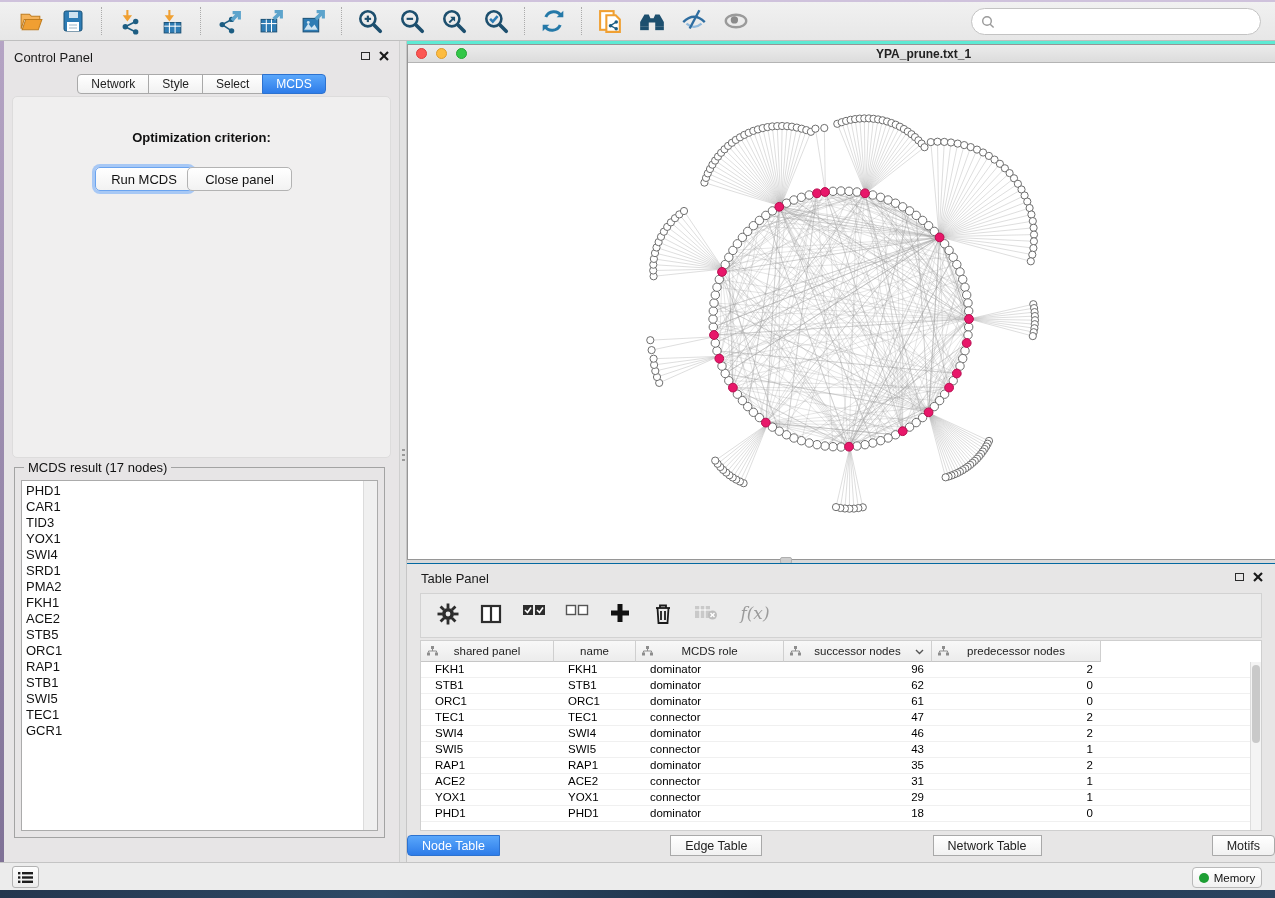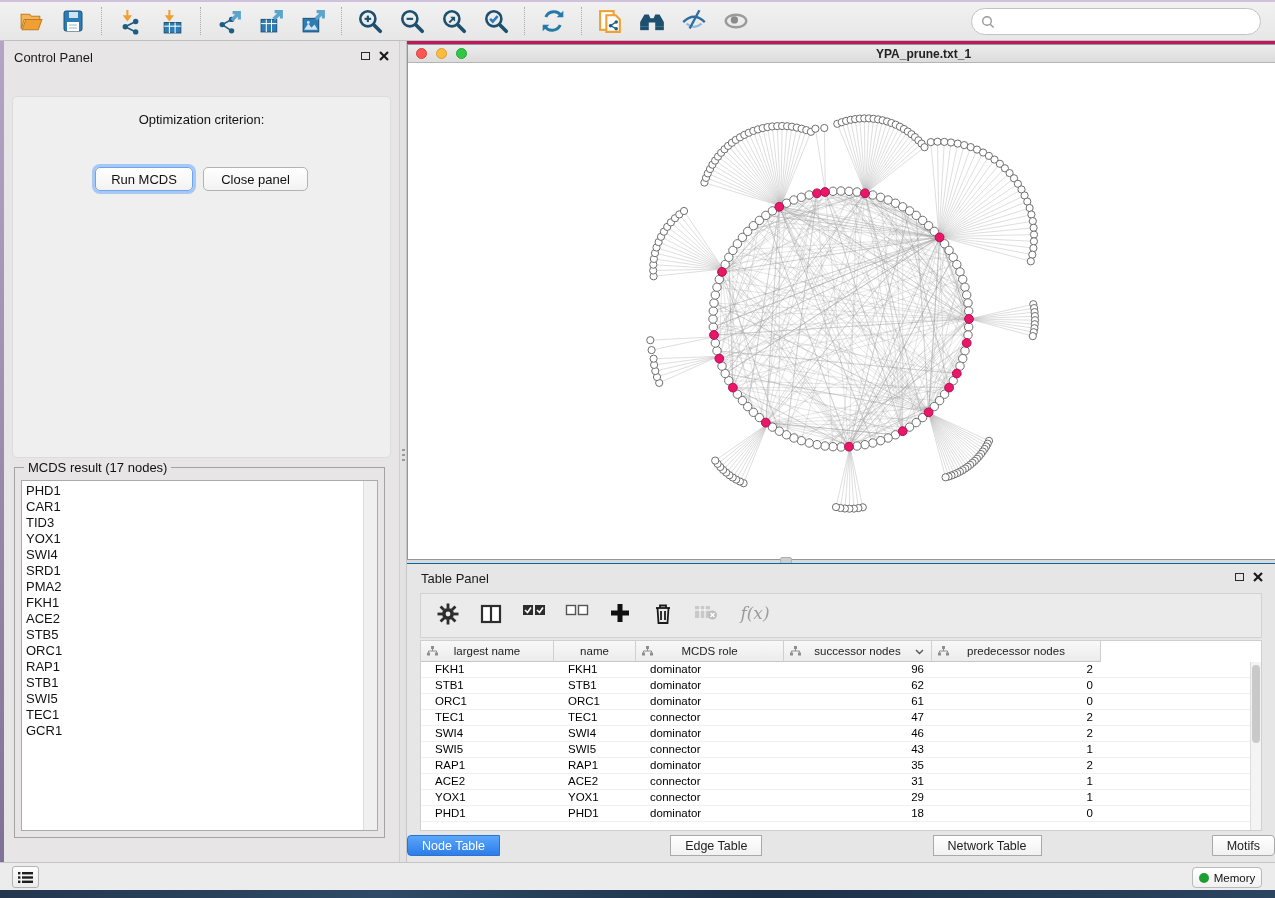--- a/index.html
+++ b/index.html
@@ -1,17 +1,17 @@
 <!DOCTYPE html>
 <html><head>
 <meta charset="utf-8">
 <style>
   * { margin:0; padding:0; box-sizing:border-box; }
   html,body { width:1275px; height:898px; font-family:"Liberation Sans", sans-serif; }
-  .app { position:relative; width:1275px; height:898px; background:#be185d; overflow:hidden; }
+  .app { position:relative; width:1275px; height:898px; background:#5eead4; overflow:hidden; }
 
   
   .top-strip { position:absolute; left:0; top:0; width:100%; height:2px; background:#cfc2dc; }
   .toolbar { position:absolute; left:0; top:2px; width:100%; height:39px; background:linear-gradient(#f1f1f1,#e7e7e7); border-bottom:1px solid #bfbfbf; display:flex; align-items:center; padding-left:10px; }
   .tbtn { width:42px; height:34px; border:none; background:transparent; display:flex; align-items:center; justify-content:center; }
   .tsep { width:0; height:28px; border-left:1px dotted #ababab; margin:0 7px; }
   .search { position:absolute; right:14px; top:6px; width:290px; height:27px; background:#fff; border:1px solid #c3c3c3; border-radius:14px; display:flex; align-items:center; padding-left:9px; }
   .search input { border:none; outline:none; flex:1; height:20px; font-size:12px; background:transparent; margin-left:6px; }
 
   
@@ -23,21 +23,21 @@
   .cp-title { position:absolute; left:10px; top:9px; font-size:13px; color:#1a1a1a; }
   .win-btns { position:absolute; top:10px; display:flex; gap:9px; align-items:center; }
   .cp-btns { right:10px; }
   .float-glyph { width:9px; height:8px; border:1.5px solid #2b2b2b; display:inline-block; }
   .tabs { position:absolute; top:33px; width:100%; display:flex; justify-content:center; }
   .tab { height:20px; padding:0 13px; font-size:12px; color:#222; background:linear-gradient(#ffffff,#f1f1f1); border:1px solid #a9a9a9; margin-left:-1px; display:flex; align-items:center; }
   .tab:first-child { border-radius:4px 0 0 4px; margin-left:0; }
   .tab:last-child { border-radius:0 4px 4px 0; }
   .tab.active { background:linear-gradient(#5aa7fb,#2d7ce9); border-color:#2d72cf; color:#fff; }
   .cp-content { position:absolute; left:8px; top:55px; width:379px; height:362px; background:#f0efef; border:1px solid #dddcdc; border-radius:5px; }
-  .opt-label { position:absolute; top:71px; width:100%; text-align:center; font-size:13px; color:#111; }
+  .opt-label { position:absolute; top:89px; width:100%; text-align:center; font-size:13px; color:#111;font-weight:bold; }
   .dropdown { position:absolute; left:40px; top:93px; width:315px; height:23px; background:#fff; border:1px solid #b7b7b7; border-radius:4px; font-size:13px; color:#111; display:flex; align-items:center; padding-left:8px; }
   .dd-stepper { position:absolute; right:1px; top:1px; width:20px; height:19px; border-radius:3px; background:linear-gradient(#68b1fc,#2d7ce9); display:flex; flex-direction:column; align-items:center; justify-content:center; gap:1px; }
   .btn { position:absolute; height:24px; background:linear-gradient(#ffffff,#f2f2f2); border:1px solid #b3b3b3; border-radius:5px; font-size:13px; color:#111; display:flex; align-items:center; justify-content:center; font-family:"Liberation Sans",sans-serif; }
   .btn.focused { box-shadow:0 0 0 3px rgba(108,168,250,.55); border-color:#6ba4ef; }
   .result-group { position:absolute; left:10px; top:426px; width:371px; height:371px; border:1px solid #a3a3a3; }
   .result-legend { position:absolute; left:9px; top:-8px; background:#e7e5e6; padding:0 4px; font-size:13px; color:#111; }
   .result-list { position:absolute; left:6px; top:12px; right:6px; bottom:6px; background:#fff; border:1px solid #ababab; overflow:hidden; }
   .result-scroll { position:absolute; right:0; top:0; bottom:0; width:14px; background:#f0f0f0; border-left:1px solid #dcdcdc; }
   .result-items { list-style:none; padding:2px 0 0 4px; }
   .result-items li { font-size:13px; line-height:16px; color:#111; }
@@ -240,24 +240,30 @@
 
   <div class="control-panel">
     <div class="cp-title">Control Panel</div>
     <div class="win-btns cp-btns">
       <span class="float-glyph"></span>
       <svg width="10" height="10" viewBox="0 0 10 10">
           <line x1="1" y1="1" x2="9" y2="9" stroke="#1a1a1a" stroke-width="2.2"></line>
           <line x1="9" y1="1" x2="1" y2="9" stroke="#1a1a1a" stroke-width="2.2"></line>
         </svg>
     </div>
+    <div class="tabs">
+      <div class="tab">Network</div>
+      <div class="tab">Style</div>
+      <div class="tab">Select</div>
+      <div class="tab active">MCDS</div>
+    </div>
     <div class="cp-content"></div>
     <div class="opt-label">Optimization criterion:</div>
     <button class="btn focused" style="left:91px; top:126px; width:98px;">Run MCDS</button>
-    <button class="btn" style="left:199px; top:126px; width:105px;">Close panel</button>
+    <button class="btn" style="left:183px; top:126px; width:105px;">Close panel</button>
     <div class="result-group">
       <span class="result-legend">MCDS result (17 nodes)</span>
       <div class="result-list">
         <ul class="result-items">
             <li>PHD1</li>
             <li>CAR1</li>
             <li>TID3</li>
             <li>YOX1</li>
             <li>SWI4</li>
             <li>SRD1</li>
@@ -1071,21 +1077,21 @@
       <div class="thead">
         <div class="th c0">
           <svg class="hicon" width="11" height="10" viewBox="0 0 11 10">
               <g fill="#8d8d8d">
                 <rect x="4" y="0" width="3" height="3"></rect>
                 <rect x="0" y="6.5" width="3" height="3"></rect>
                 <rect x="8" y="6.5" width="3" height="3"></rect>
               </g>
               <path d="M5.5 3v2M1.5 6.5V5h8v1.5M5.5 5v0" fill="none" stroke="#8d8d8d"></path>
             </svg>
-          <span>largest name</span>
+          <span>shared panel</span>
         </div>
         <div class="th c1">
             <span>name</span>
           </div>
         <div class="th c2">
           <svg class="hicon" width="11" height="10" viewBox="0 0 11 10">
               <g fill="#8d8d8d">
                 <rect x="4" y="0" width="3" height="3"></rect>
                 <rect x="0" y="6.5" width="3" height="3"></rect>
                 <rect x="8" y="6.5" width="3" height="3"></rect>

